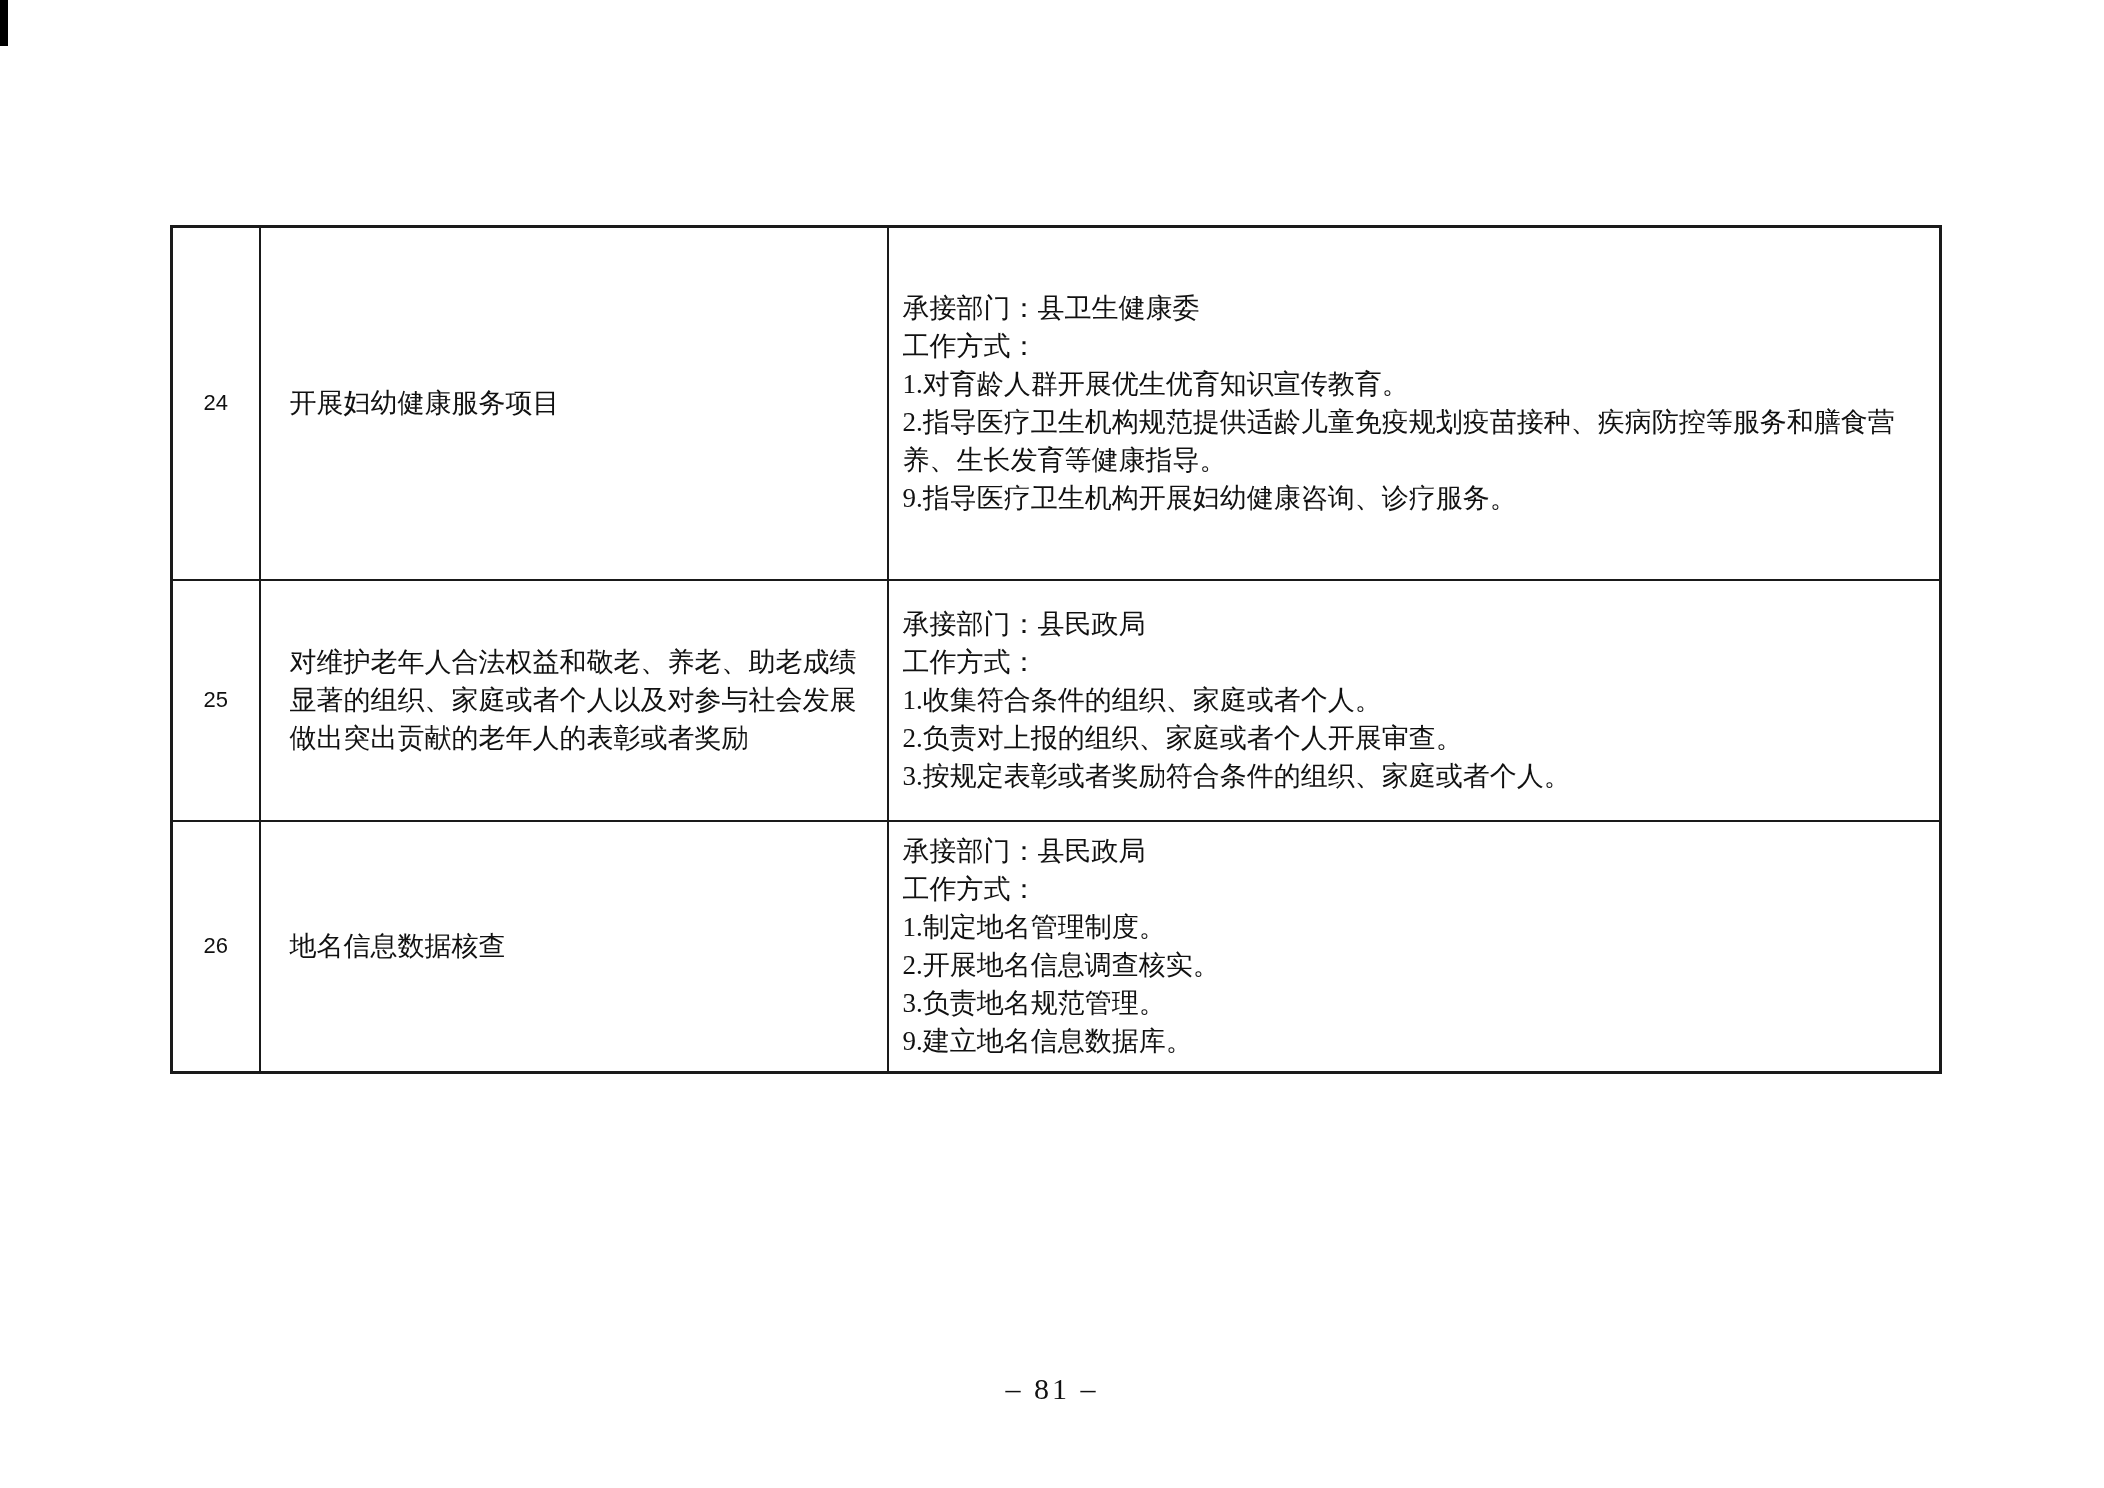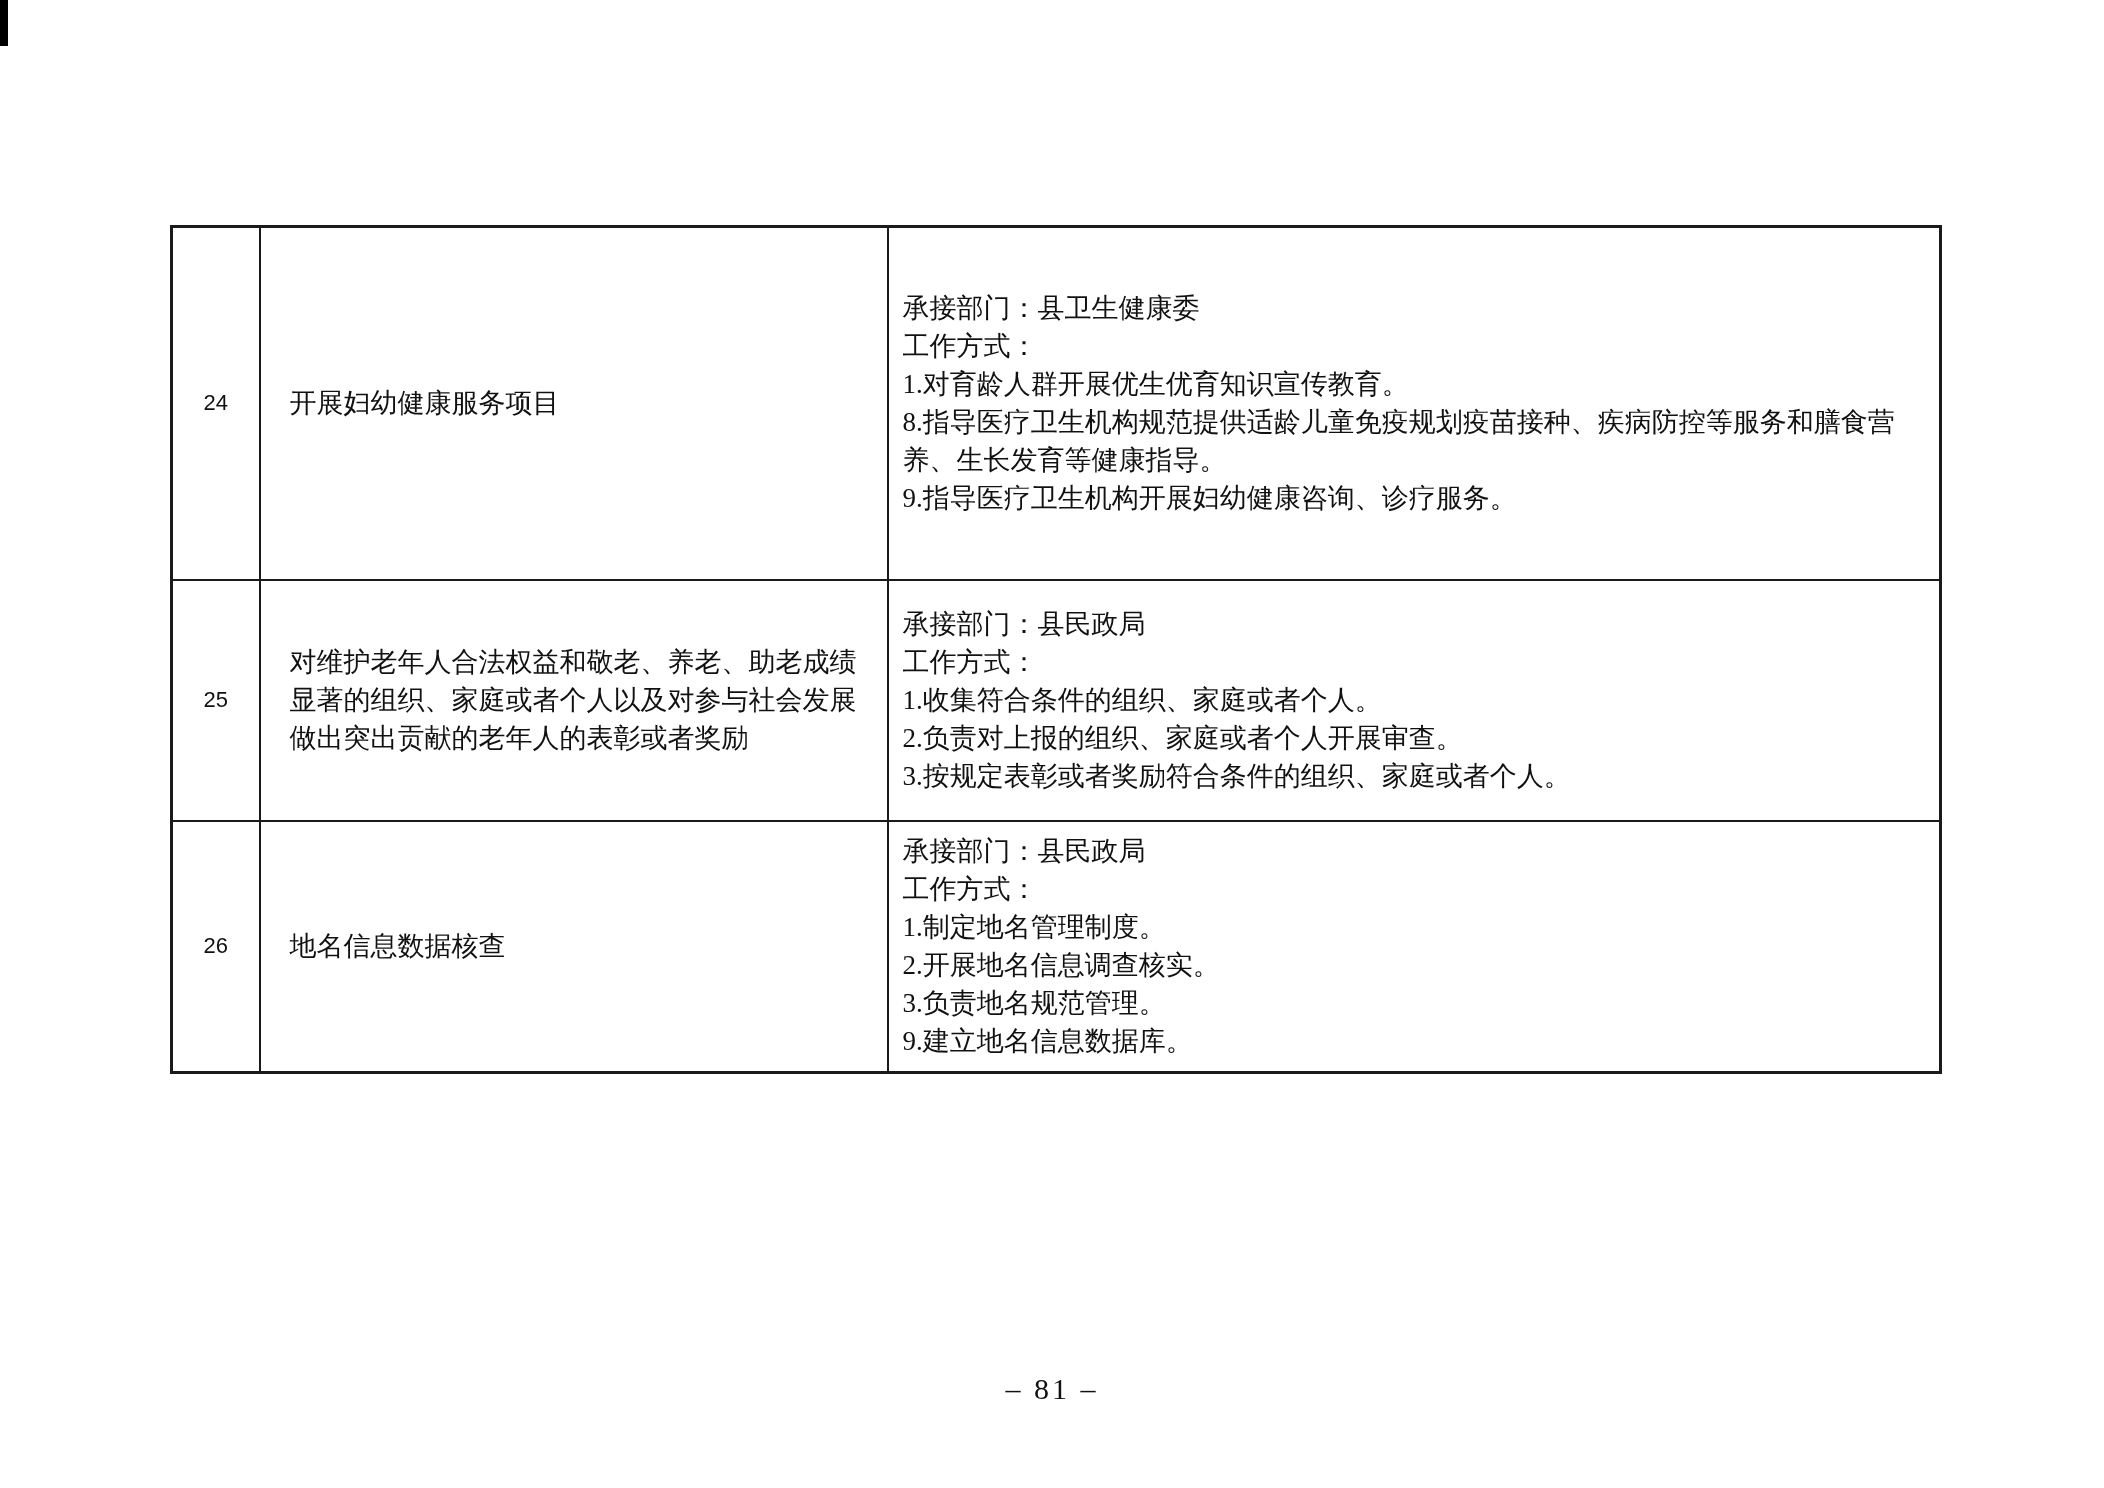--- a/index.html
+++ b/index.html
@@ -85,21 +85,21 @@
     </colgroup>
     <tbody>
 
       <tr class="row-24">
         <td class="cell-no">24</td>
         <td class="cell-name">开展妇幼健康服务项目</td>
         <td class="cell-detail">
           <div class="detail-line">承接部门：县卫生健康委</div>
           <div class="detail-line">工作方式：</div>
           <div class="detail-line">1.对育龄人群开展优生优育知识宣传教育。</div>
-          <div class="detail-line">8.指导医疗卫生机构规范提供适龄儿童免疫规划疫苗接种、疾病防控等服务和膳食营养、生长发育等健康指导。</div>
+          <div class="detail-line">2.指导医疗卫生机构规范提供适龄儿童免疫规划疫苗接种、疾病防控等服务和膳食营养、生长发育等健康指导。</div>
           <div class="detail-line">9.指导医疗卫生机构开展妇幼健康咨询、诊疗服务。</div>
         </td>
       </tr>
 
       <tr class="row-25">
         <td class="cell-no">25</td>
         <td class="cell-name">对维护老年人合法权益和敬老、养老、助老成绩显著的组织、家庭或者个人以及对参与社会发展做出突出贡献的老年人的表彰或者奖励</td>
         <td class="cell-detail">
           <div class="detail-line">承接部门：县民政局</div>
           <div class="detail-line">工作方式：</div>

